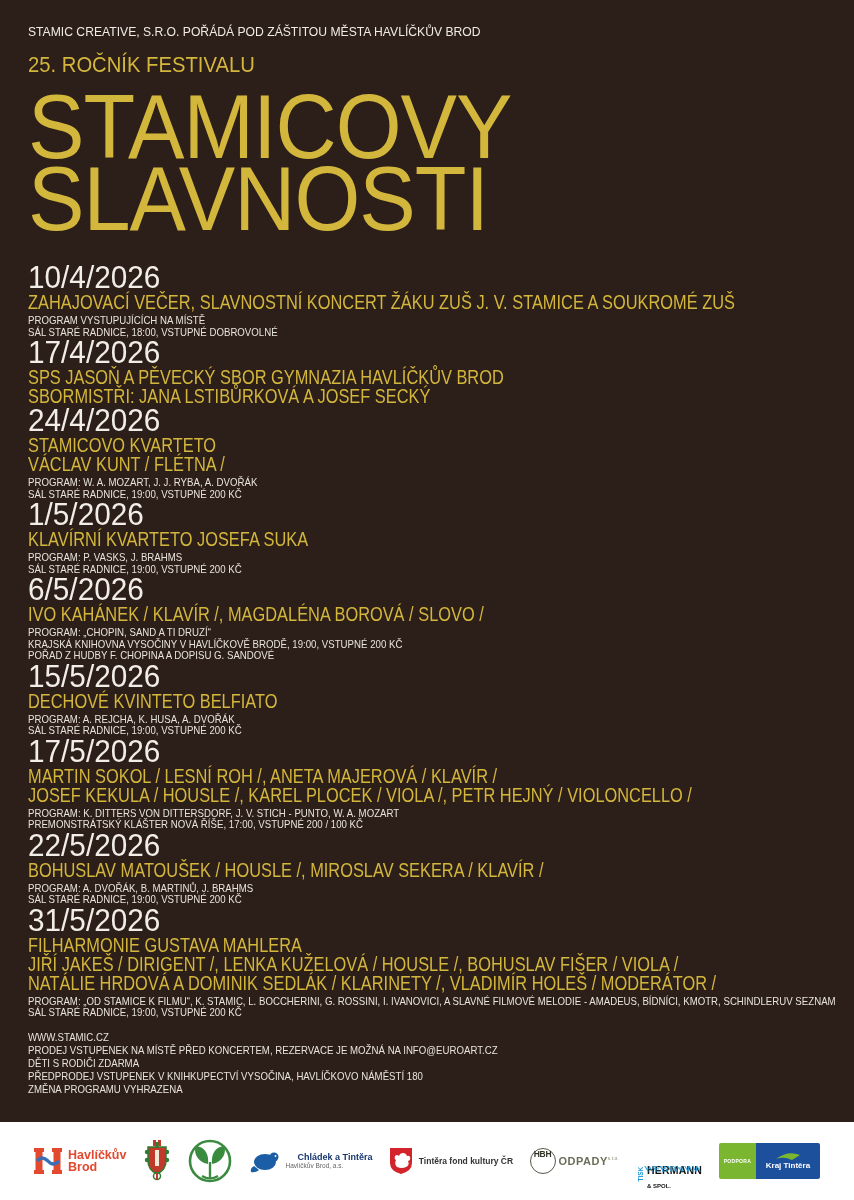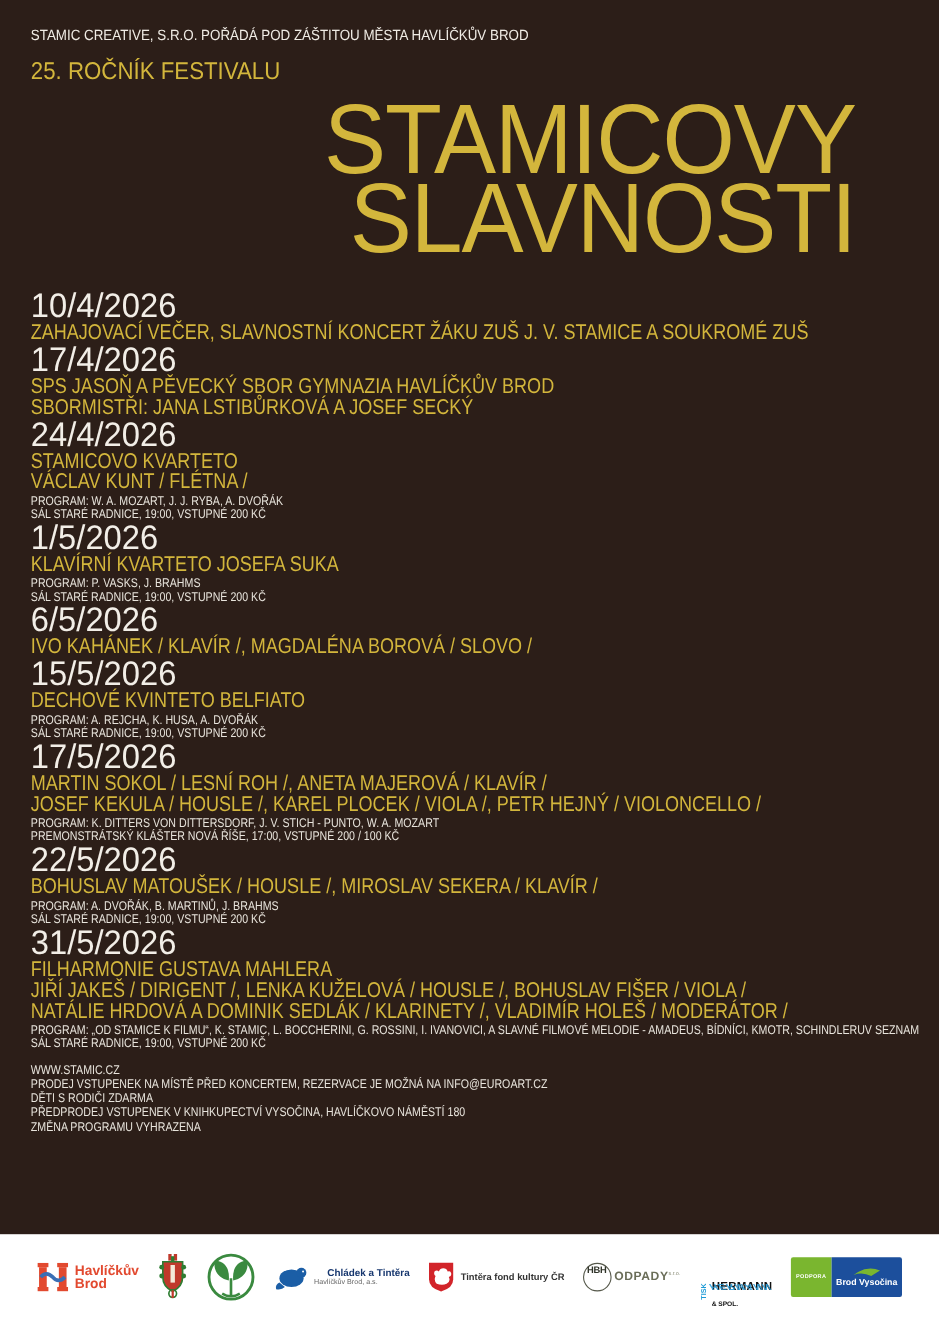--- a/index.html
+++ b/index.html
@@ -13,21 +13,21 @@
   body{
     background:var(--bg);
     font-family:"Liberation Sans", sans-serif;
     overflow:hidden;
     position:relative;
   }
   .content{padding:24px 28px 0;}
   .cx{transform-origin:0 50%;white-space:nowrap;}
   .organizer{color:var(--white);font-size:13.5px;line-height:16px;transform:scaleX(0.90);}
   .edition{color:var(--yellow);font-size:22px;line-height:24px;margin-top:13px;transform:scaleX(0.92);}
-  .title{margin-top:14px;font-weight:400;text-align:right;}
+  .title{margin-top:14px;font-weight:400;}
   .title-line{color:var(--yellow);font-size:90px;line-height:72px;letter-spacing:-1px;transform:scaleX(0.94);transform-origin:0 50%;white-space:nowrap;}
   .events{margin-top:30px;}
   .event{margin-bottom:2px;}
   .event-date{color:#f2eee7;font-size:31px;line-height:26px;font-weight:500;margin-bottom:2px;transform:scaleX(0.96);}
   .event-title{color:var(--yellow);font-size:19.5px;line-height:19px;transform:scaleX(0.84);}
   .event-details{margin-top:3px;}
   .event-detail{color:var(--dim);font-size:11.5px;line-height:11.5px;transform:scaleX(0.84);}
   .footer{margin-top:12px;}
   .footer-line{color:var(--dim);font-size:11.5px;line-height:13px;transform:scaleX(0.84);}
 
@@ -72,20 +72,24 @@
     <h1 class="title">
       <div class="title-line">STAMICOVY</div>
       <div class="title-line">SLAVNOSTI</div>
     </h1>
 
     <div class="events">
 
       <section class="event">
         <div class="event-date cx">10/4/2026</div>
         <div class="event-title cx">ZAHAJOVACÍ VEČER, SLAVNOSTNÍ KONCERT ŽÁKU ZUŠ J. V. STAMICE A SOUKROMÉ ZUŠ</div>
+        <div class="event-details">
+          <div class="event-detail cx">PROGRAM VYSTUPUJÍCÍCH NA MÍSTĚ</div>
+          <div class="event-detail cx">SÁL STARÉ RADNICE, 18:00, VSTUPNÉ DOBROVOLNÉ</div>
+        </div>
       </section>
 
       <section class="event">
         <div class="event-date cx">17/4/2026</div>
         <div class="event-title cx">SPS JASOŇ A PĚVECKÝ SBOR GYMNAZIA HAVLÍČKŮV BROD</div>
         <div class="event-title cx">SBORMISTŘI: JANA LSTIBŮRKOVÁ A JOSEF SECKÝ</div>
       </section>
 
       <section class="event">
         <div class="event-date cx">24/4/2026</div>
@@ -102,20 +106,25 @@
         <div class="event-title cx">KLAVÍRNÍ KVARTETO JOSEFA SUKA</div>
         <div class="event-details">
           <div class="event-detail cx">PROGRAM: P. VASKS, J. BRAHMS</div>
           <div class="event-detail cx">SÁL STARÉ RADNICE, 19:00, VSTUPNÉ 200 KČ</div>
         </div>
       </section>
 
       <section class="event">
         <div class="event-date cx">6/5/2026</div>
         <div class="event-title cx">IVO KAHÁNEK / KLAVÍR /, MAGDALÉNA BOROVÁ / SLOVO /</div>
+        <div class="event-details">
+          <div class="event-detail cx">PROGRAM: „CHOPIN, SAND A TI DRUZÍ“</div>
+          <div class="event-detail cx">KRAJSKÁ KNIHOVNA VYSOČINY V HAVLÍČKOVĚ BRODĚ, 19:00, VSTUPNÉ 200 KČ</div>
+          <div class="event-detail cx">POŘAD Z HUDBY F. CHOPINA A DOPISU G. SANDOVÉ</div>
+        </div>
       </section>
 
       <section class="event">
         <div class="event-date cx">15/5/2026</div>
         <div class="event-title cx">DECHOVÉ KVINTETO BELFIATO</div>
         <div class="event-details">
           <div class="event-detail cx">PROGRAM: A. REJCHA, K. HUSA, A. DVOŘÁK</div>
           <div class="event-detail cx">SÁL STARÉ RADNICE, 19:00, VSTUPNÉ 200 KČ</div>
         </div>
       </section>
@@ -245,18 +254,18 @@
         <div class="hermann-spol">&amp; SPOL.</div>
       </div>
     </div>
 
     <div class="vysocina">
       <div class="vys-green">PODPORA</div>
       <div class="vys-blue">
         <svg width="26" height="9" viewBox="0 0 26 9">
           <path d="M1 7 q12 -9 24 -4 l-8 5 q-8 -4 -16 -1 z" fill="#7ab62f"></path>
         </svg>
-        <span class="vys-name">Brod Vysočina</span>
+        <span class="vys-name">Kraj Tintěra</span>
       </div>
     </div>
 
   </div>
 </div>
 
 </body></html>

